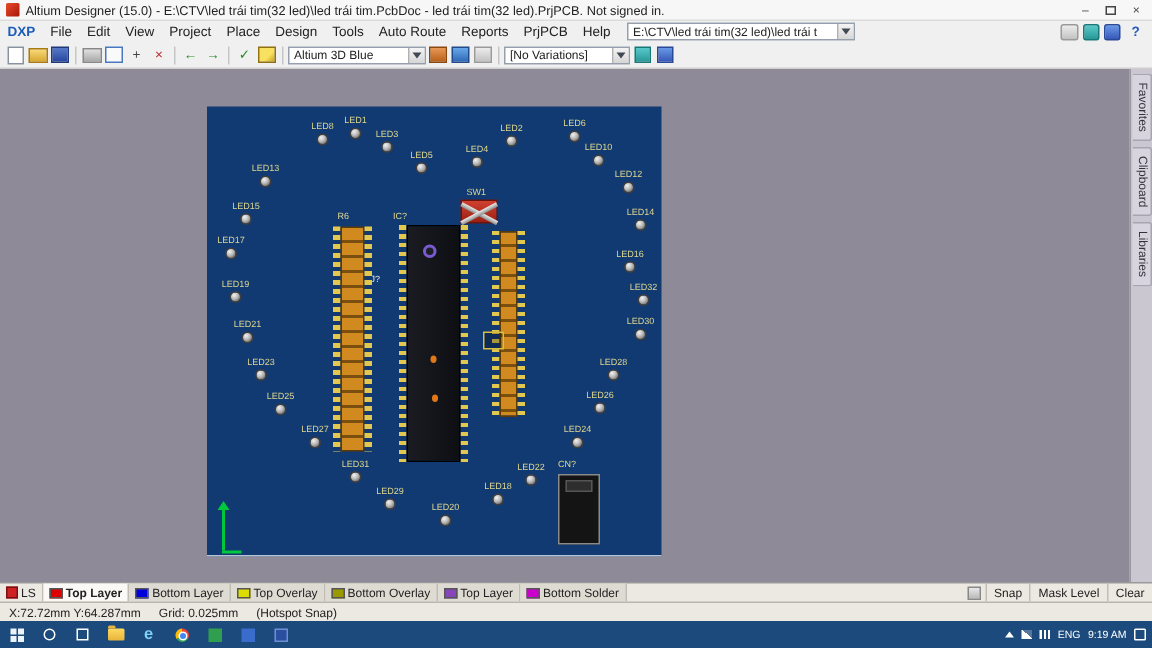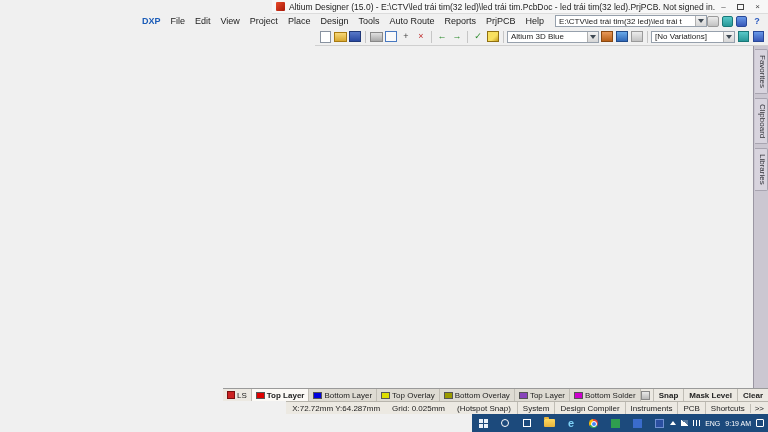--- a/index.html
+++ b/index.html
@@ -1,18 +1,18 @@
 <!DOCTYPE html>
 <html><head>
 <meta charset="utf-8">
 <style>
   * { margin:0; padding:0; box-sizing:border-box; }
   body { font-family:"Liberation Sans", sans-serif; }
   .screen { width:768px; height:432px; display:flex; flex-direction:column; overflow:hidden;
-            background:#f0f0f0; position:relative; font-family:"Liberation Sans", sans-serif;align-items:flex-end; }
+            background:#f0f0f0; position:relative; font-family:"Liberation Sans", sans-serif; }
 
   
   .titlebar { height:14px; background:#f7f7f7; border-bottom:1px solid #dcdcdc;
               display:flex; align-items:center; font-size:8.5px; color:#222; padding:0 2px; flex:0 0 auto; }
   .app-icon { width:9px; height:9px; border-radius:1px; background:linear-gradient(135deg,#e84a2a,#a81808); margin:0 4px 0 2px; }
   .title-text { flex:1; white-space:nowrap; overflow:hidden; text-overflow:ellipsis; }
   .win-btns { display:flex; }
   .win-btn { width:17px; height:12px; display:flex; align-items:center; justify-content:center;
              font-size:8px; color:#444; }
   .max-glyph { width:7px; height:6px; border:1px solid #444; display:block; }
@@ -114,21 +114,21 @@
 
   
   .layerbar { height:13px; background:#ece9e2; border-top:1px solid #9a9a9a; display:flex; align-items:center;
               font-size:8px; color:#222; flex:0 0 auto; }
   .ls-chip { display:flex; align-items:center; gap:2px; padding:0 4px; height:12px; border-right:1px solid #c0bdb5; }
   .ls-icon { width:8px; height:8px; background:#cc2222; border:1px solid #7a1010; }
   .layer-tabs { display:flex; height:12px; }
   .layer-tab { display:flex; align-items:center; gap:2px; padding:0 4px; background:#dedbd3; border-right:1px solid #c0bdb5; white-space:nowrap; }
   .layer-tab.active { background:#fbf9f5; font-weight:bold; }
   .layer-chip { width:9px; height:7px; border:1px solid #555; }
-  .lb-right { margin-left:auto; display:flex; align-items:center; height:12px;font-weight:bold; }
+  .lb-right { margin-left:auto; display:flex; align-items:center; height:12px; }
   .mask-gear { width:9px; height:9px; background:linear-gradient(#e8e8e8,#b8b8b8); border:1px solid #888; margin-right:3px; }
   .lb-btn { padding:0 5px; border-left:1px solid #c0bdb5; height:12px; display:flex; align-items:center; white-space:nowrap; }
 
   
   .statusbar { height:13px; background:#ece9e2; border-top:1px solid #b8b5ad; display:flex; align-items:center;
                font-size:8px; color:#222; flex:0 0 auto; }
   .sb-cell { padding:0 6px; white-space:nowrap; }
   .sb-right { margin-left:auto; display:flex; align-items:center; height:12px; }
   .panel-btn { padding:0 5px; border-left:1px solid #c0bdb5; height:12px; display:flex; align-items:center; white-space:nowrap; }
   .sb-more { padding:0 4px; border-left:1px solid #c0bdb5; }
@@ -474,30 +474,20 @@
           <div class="lb-btn">Mask Level</div>
           <div class="lb-btn">Clear</div>
         </div>
     </div>
   </div>
 
   <div class="statusbar">
     <span class="sb-cell">X:72.72mm Y:64.287mm</span>
     <span class="sb-cell">Grid: 0.025mm</span>
     <span class="sb-cell">(Hotspot Snap)</span>
-    <div class="sb-right">
-      <div style="display:flex;">
-          <div class="panel-btn">System</div>
-          <div class="panel-btn">Design Compiler</div>
-          <div class="panel-btn">Instruments</div>
-          <div class="panel-btn">PCB</div>
-          <div class="panel-btn">Shortcuts</div>
-        </div>
-      <span class="sb-more">&gt;&gt;</span>
-    </div>
   </div>
 
   <div class="taskbar">
     <span class="tb-btn">
       <span class="winlogo">
           <span></span>
           <span></span>
           <span></span>
           <span></span>
         </span>

